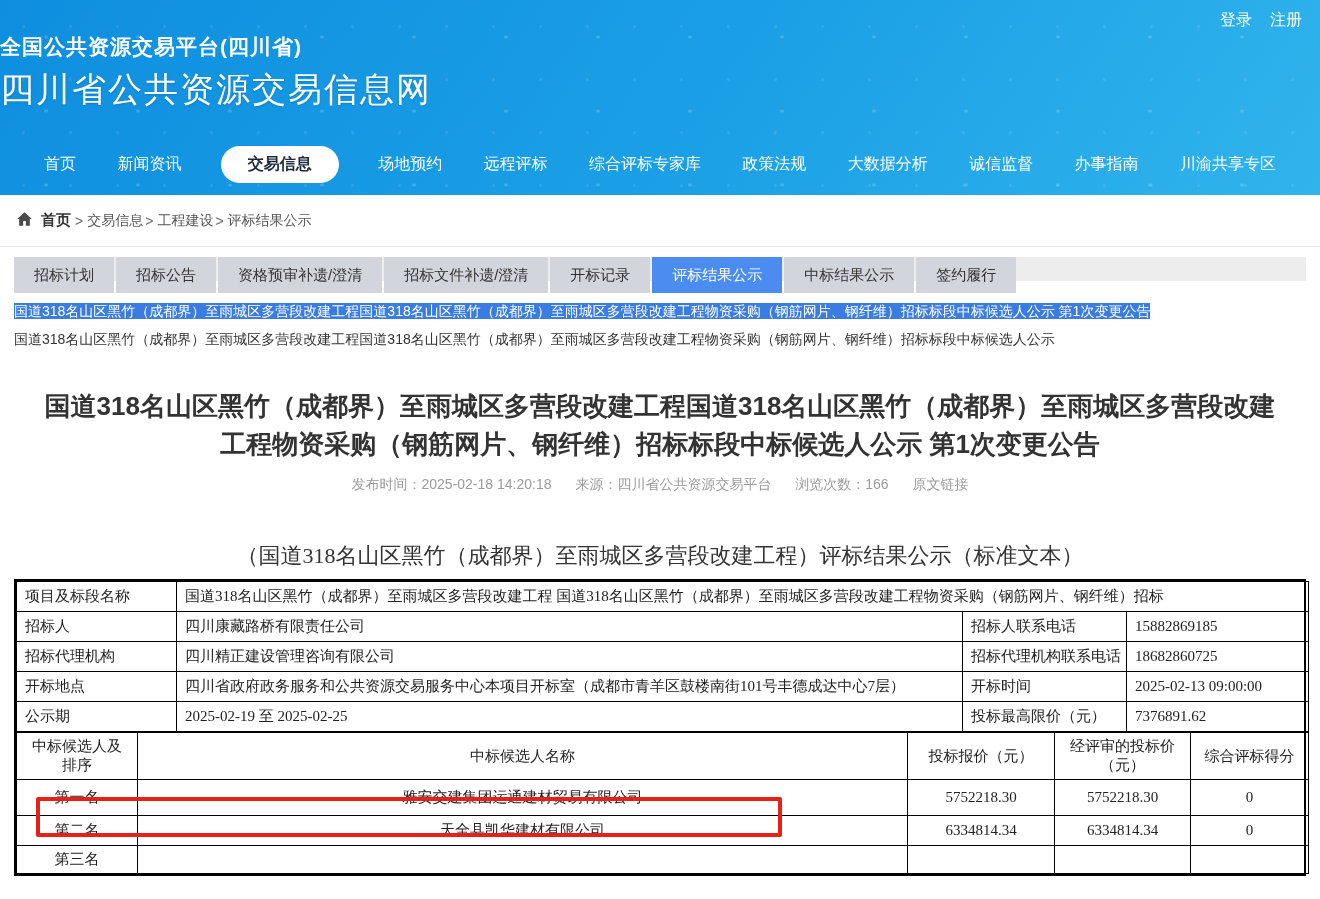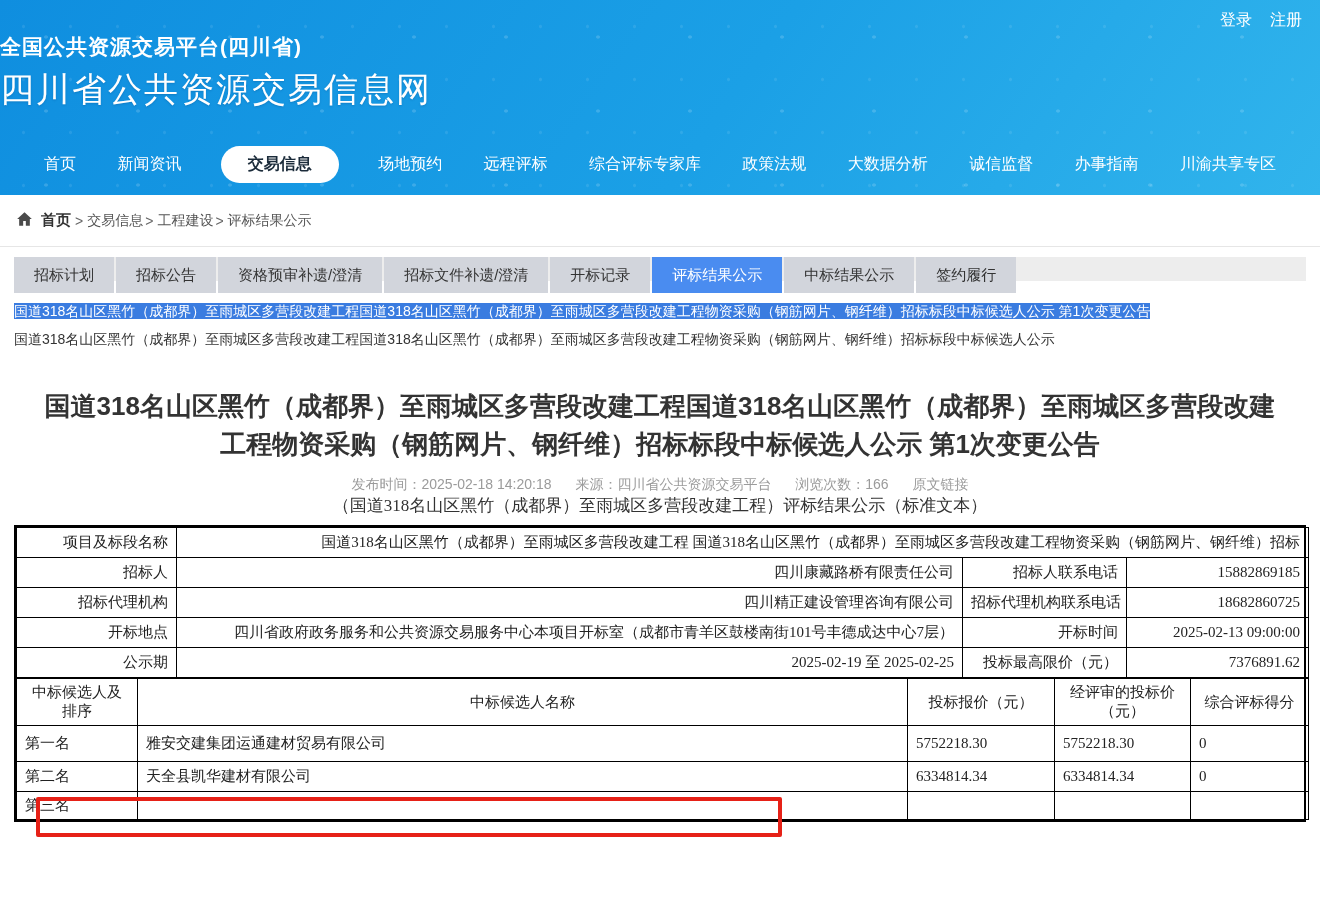--- a/index.html
+++ b/index.html
@@ -50,30 +50,30 @@
   .line-normal { margin-top:9px; color:#333; line-height:19px; cursor:pointer; }
 
   
   .article-title { margin:38px auto 0 auto; max-width:1240px; text-align:center;
     font-size:26px; font-weight:bold; color:#333; line-height:38px; }
   .article-meta { margin-top:13px; text-align:center; color:#9b9b9b; font-size:14px; }
   .article-meta span { margin:14px 10px; }
   .meta-link { cursor:pointer; }
 
   
-  .table-caption { text-align:center; font-size:17px; color:#333;
+  .table-caption { margin-top:47px; text-align:center; font-size:22px; color:#333;
     font-family:"Liberation Serif","DejaVu Serif",serif; }
   .table-wrap { margin:8px 14px 0 14px; border:2px solid #000; }
   table { width:100%; border-collapse:collapse; table-layout:fixed;
     font-family:"Liberation Serif","DejaVu Serif",serif; font-size:15px; color:#222; }
   td, th { border:1px solid #000; padding:4px 8px; font-weight:normal;
     overflow:hidden; white-space:nowrap; }
-  .info-table td { height:30px; text-align:right; }
+  .info-table td { height:30px; text-align:left; }
   .cand-table th { height:46px; text-align:center; white-space:normal; line-height:19px; }
-  .cand-table td { text-align:left; }
+  .cand-table td { text-align:center; }
   .row-first td { height:36px; }
   .row-second td { height:30px; }
   .row-third td { height:28px; }
 
   
   .red-box { position:absolute; left:36px; top:797px; width:746px; height:40px;
     border:4px solid #e62117; border-radius:2px; pointer-events:none; }
 </style>
 </head>
 <body>

